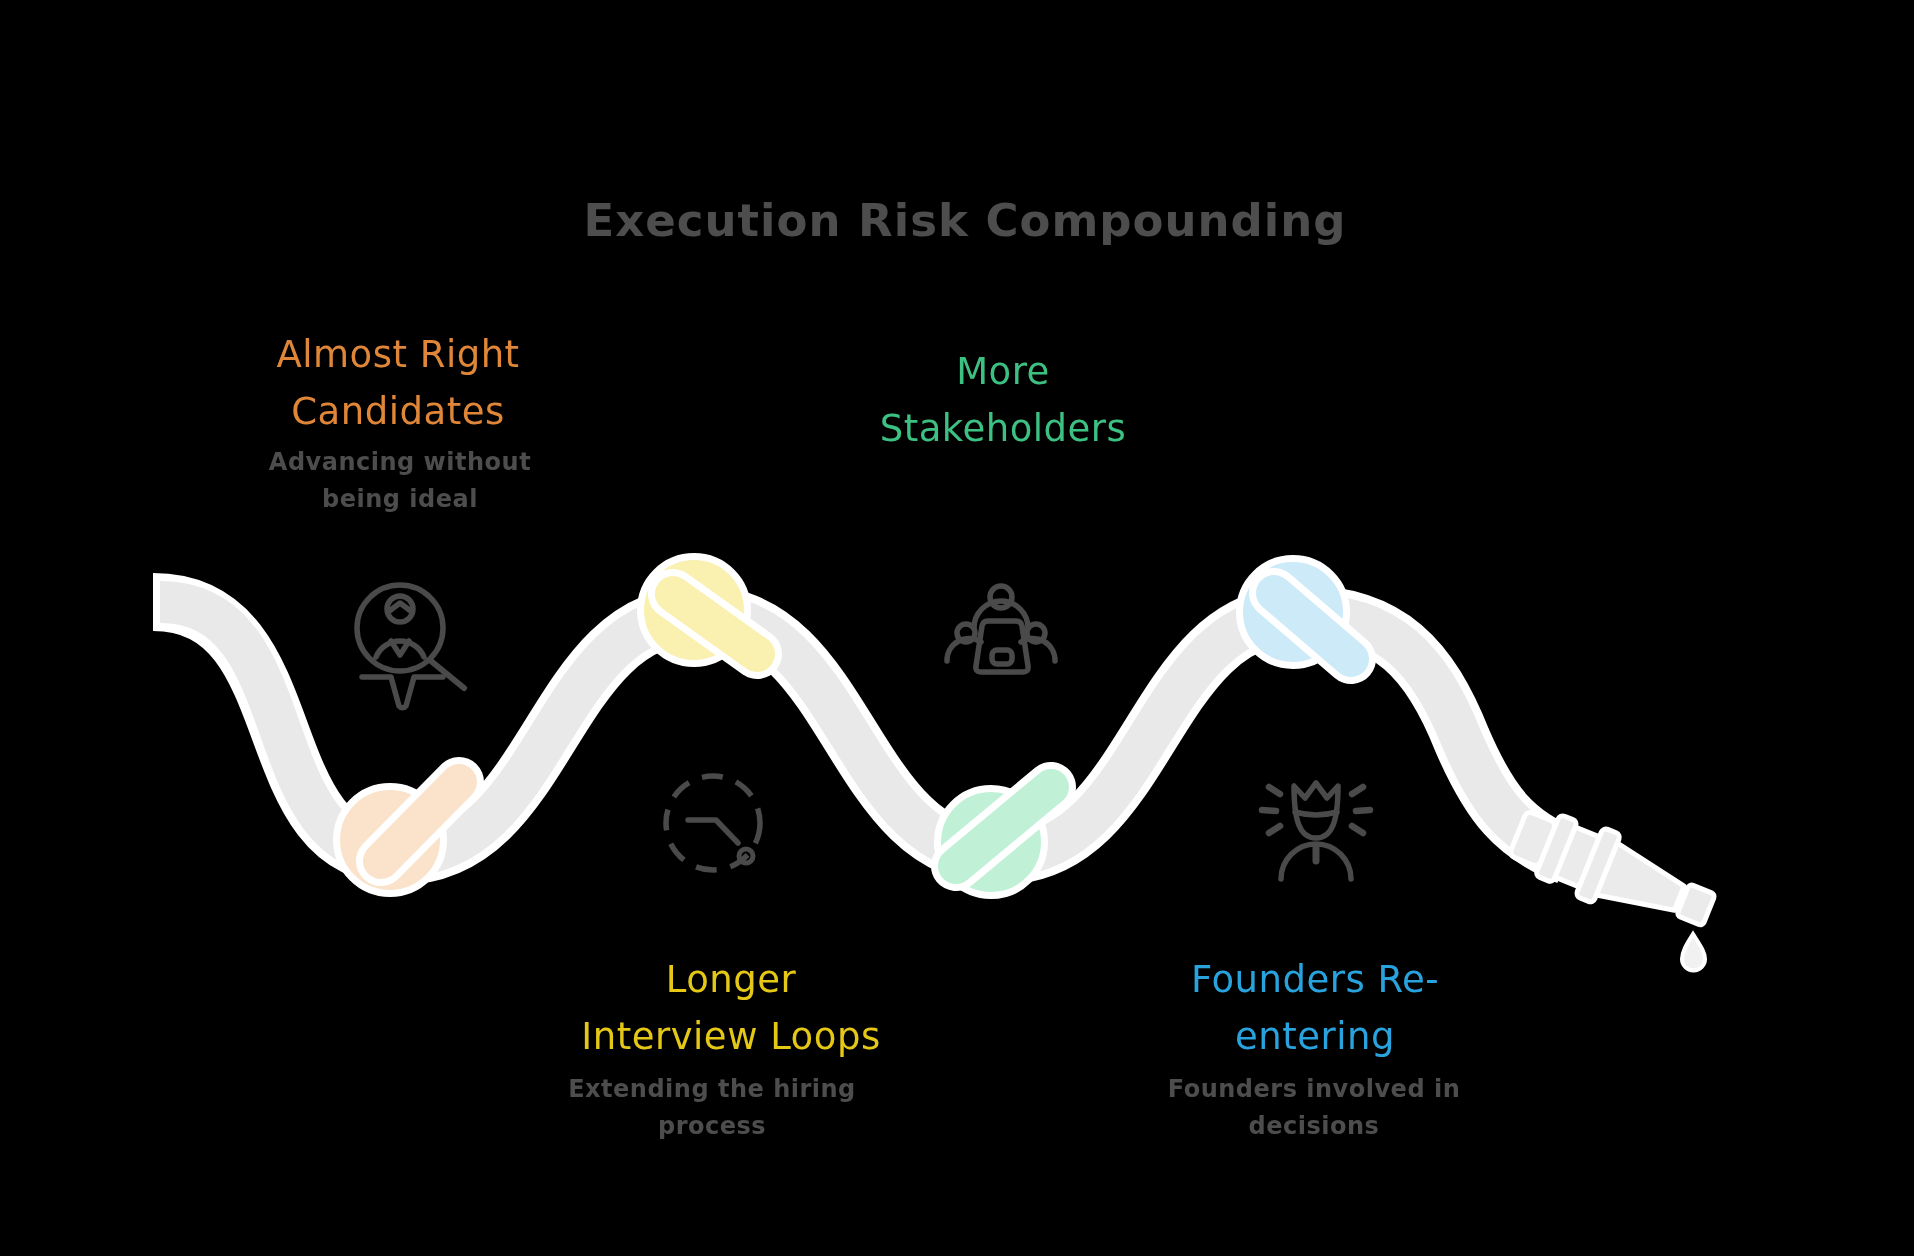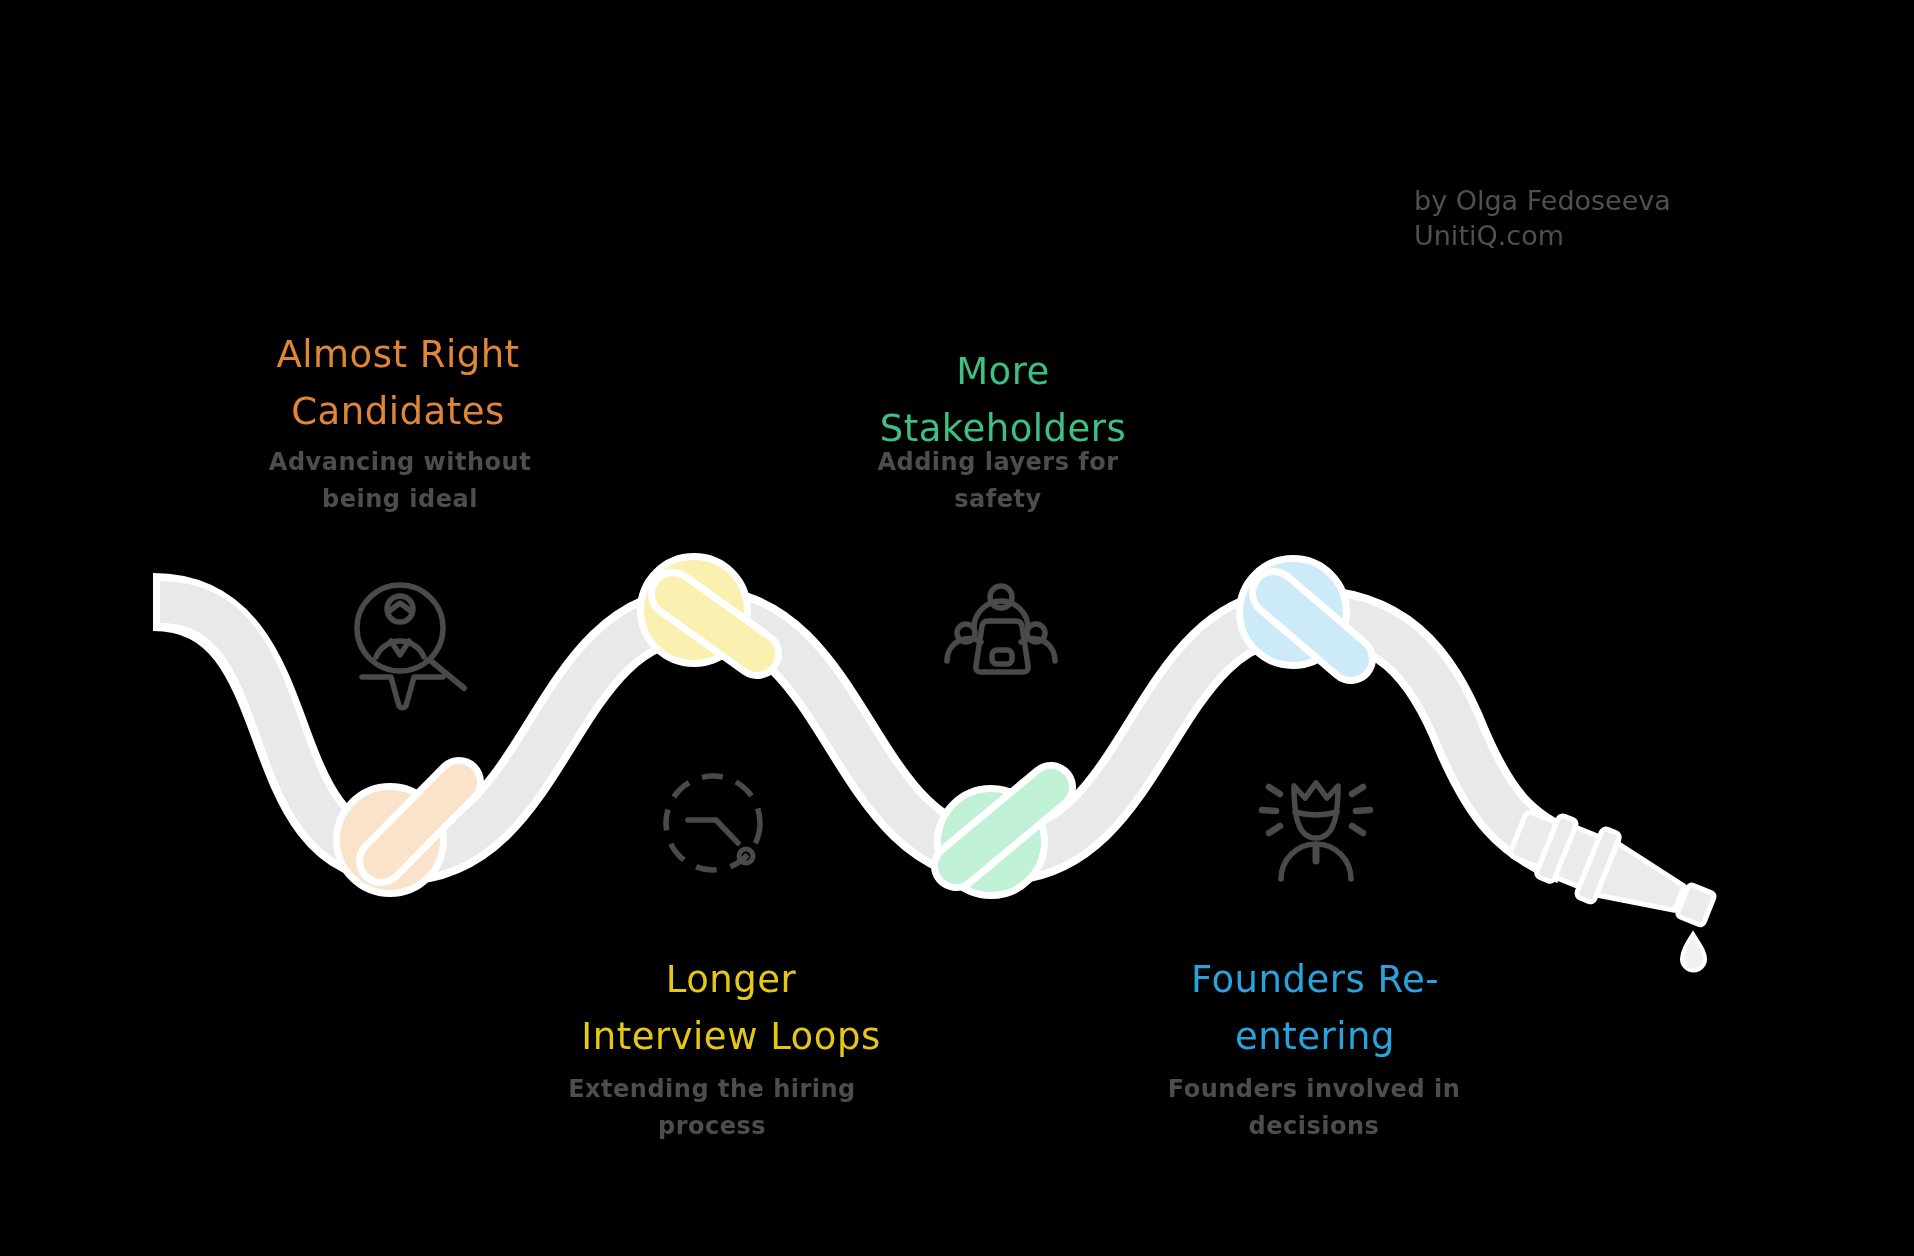--- a/index.html
+++ b/index.html
@@ -113,32 +113,29 @@
         <path d="M 1269 833 L 1280 826" stroke-width="6.5"></path>
         <path d="M 1363 787 L 1352 794" stroke-width="6.5"></path>
         <path d="M 1370 810 L 1356 811" stroke-width="6.5"></path>
         <path d="M 1363 833 L 1352 826" stroke-width="6.5"></path>
         <path d="M 1281 879 A 35 35 0 0 1 1351 879"></path>
         <line x1="1316" y1="848" x2="1316" y2="861" stroke-width="7"></line>
       </g>
     </g>
   </svg>
 
-  <div class="byline">by Olga Fedoseeva
-UnitiQ.com</div>
+  <div class="title">Execution Risk Compounding</div>
 
   <div class="txt step-label c-orange" style="left:398px; top:326px;">Almost Right
 Candidates</div>
   <div class="txt step-desc" style="left:400px; top:444px;">Advancing without
 being ideal</div>
 
   <div class="txt step-label c-green" style="left:1003px; top:326px;">More
 Stakeholders</div>
-  <div class="txt step-desc" style="left:998px; top:444px;">Adding layers for
-safety</div>
 
   <div class="txt step-label c-yellow" style="left:731px; top:951px;">Longer
 Interview Loops</div>
   <div class="txt step-desc" style="left:712px; top:1071px;">Extending the hiring
 process</div>
 
   <div class="txt step-label c-blue" style="left:1315px; top:951px;">Founders Re-
 entering</div>
   <div class="txt step-desc" style="left:1314px; top:1071px;">Founders involved in
 decisions</div>

